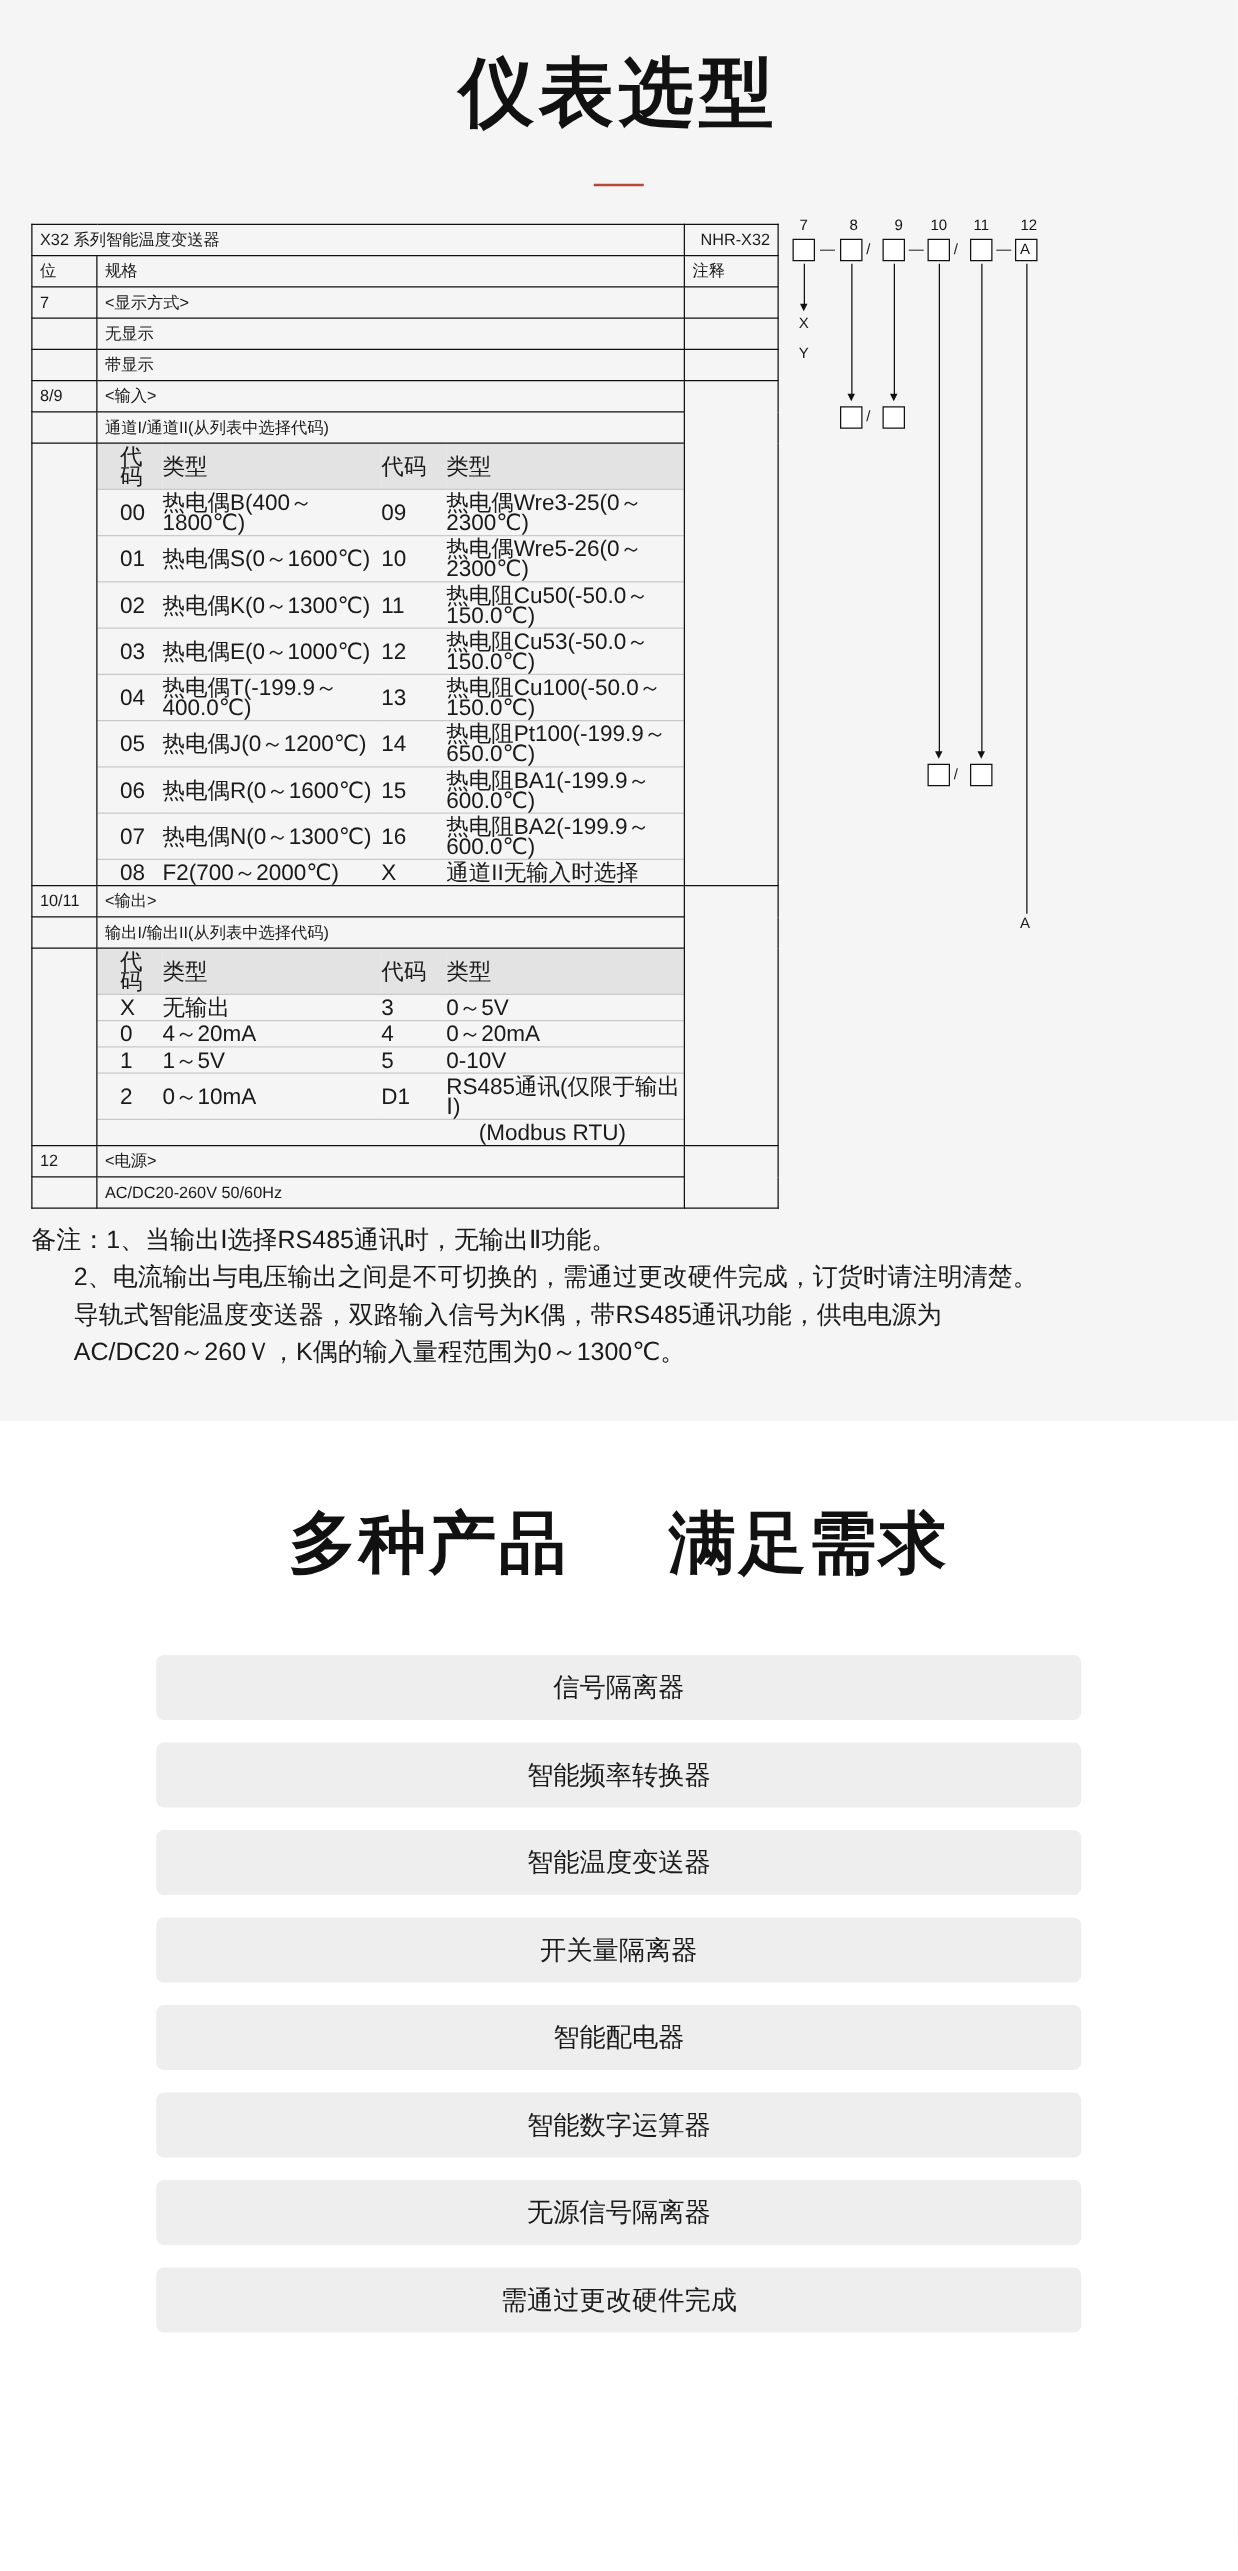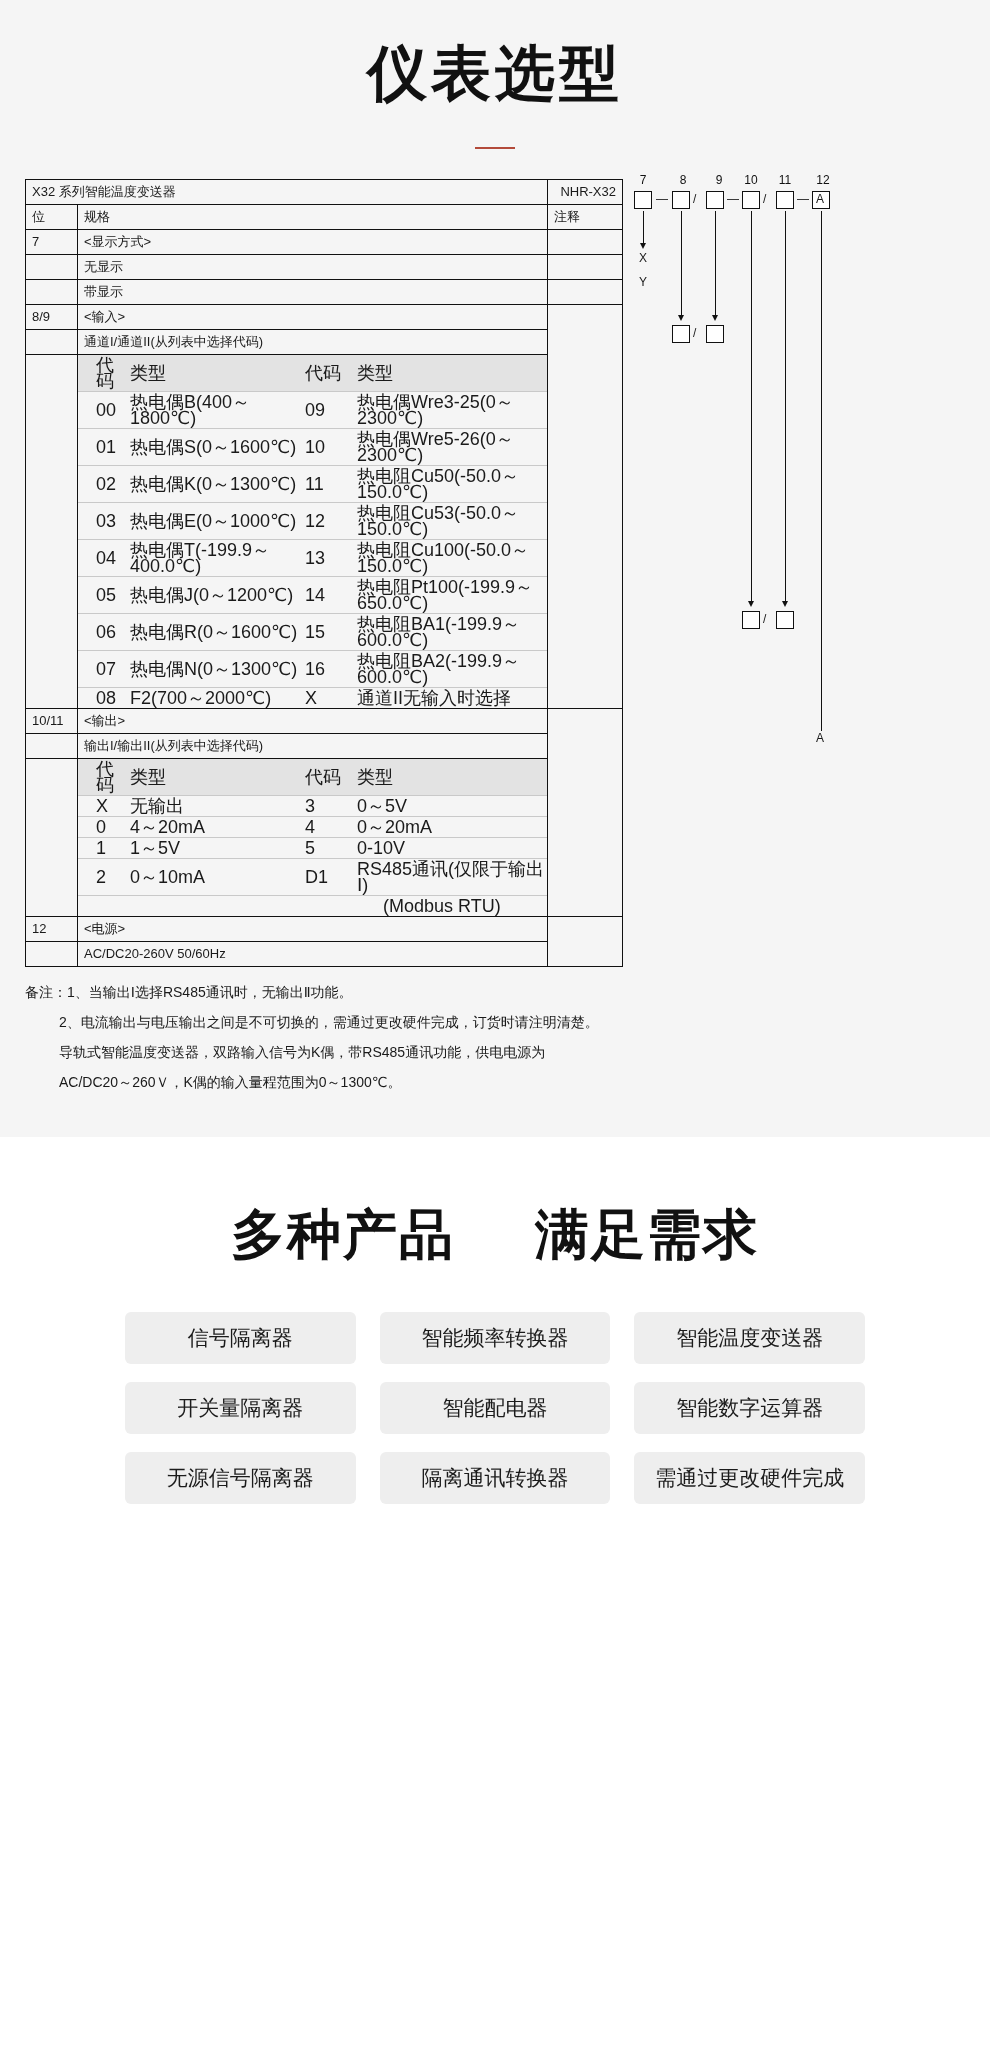--- a/index.html
+++ b/index.html
@@ -81,38 +81,38 @@
   }
   .dg-txt { position: absolute; font-size: 12px; }
   .dg-v { position: absolute; width: 0; border-left: 1px solid #111; }
   .dg-arrow {
     position: absolute; width: 0; height: 0;
     border-left: 3.5px solid transparent; border-right: 3.5px solid transparent;
     border-top: 6px solid #111;
   }
 
   
-  .notes { width: 940px; margin: 10px auto 0 auto; font-size: 14px; line-height: 30px; }
+  .notes { width: 940px; margin: 10px auto 0 auto; font-size: 20px; line-height: 30px; }
   .notes .ln { white-space: nowrap; }
   .notes .in1 { padding-left: 34px; }
 
   
   .sec2 { background:#fff; padding: 46px 0 40px 0; }
   .sec2-title {
     text-align:center;
     font-size: 54px;
     font-weight: 800;
     letter-spacing: 2px;
     color:#111;
     padding: 16px 0 40px 0;
   }
   .sec2-title .gap { display:inline-block; width: 46px; }
   .grid {
-    width: 740px; margin: 0 auto;
-    display: grid; grid-template-columns: 1fr 1fr 1fr; gap: 18px 24px;
+    width: 740px; margin: 12px auto;
+    display: grid; grid-template-columns: 1fr; gap: 18px 24px;
   }
   .pill {
     background: #eeeeee;
     border-radius: 6px;
     height: 52px;
     display:flex; align-items:center; justify-content:center;
     font-size: 21px;
     color:#1b1b1b;
   }
 </style>
@@ -380,18 +380,17 @@
     </div>
 
     <div class="grid">
       <div class="pill">信号隔离器</div>
       <div class="pill">智能频率转换器</div>
       <div class="pill">智能温度变送器</div>
       <div class="pill">开关量隔离器</div>
       <div class="pill">智能配电器</div>
       <div class="pill">智能数字运算器</div>
       <div class="pill">无源信号隔离器</div>
-      <div class="pill">隔离通讯转换器</div>
       <div class="pill">需通过更改硬件完成</div>
     </div>
   </div>
 
 </div>
 
 </body></html>

